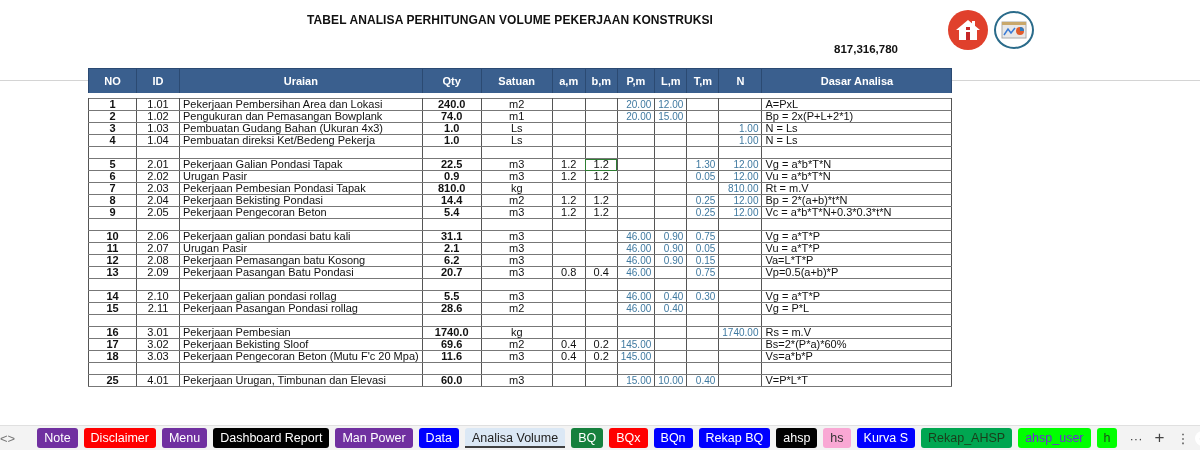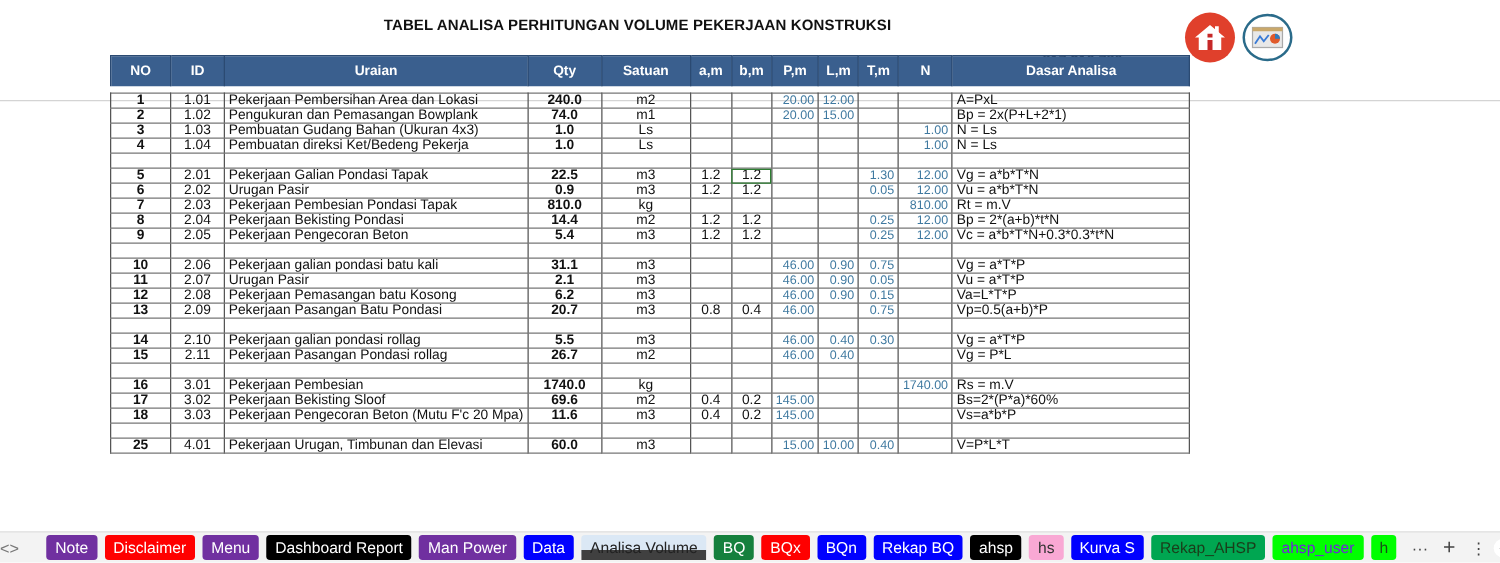--- a/index.html
+++ b/index.html
@@ -3,34 +3,34 @@
 <meta charset="utf-8">
 <style>
   * { box-sizing: border-box; margin: 0; padding: 0; }
   html, body { width: 1200px; height: 450px; overflow: hidden; background: #ffffff; font-family: "Liberation Sans", sans-serif; }
   #sheet { position: absolute; left: 0; top: 0; width: 1200px; height: 425px; overflow: hidden; background: #fff; }
   .title { position: absolute; left: 0; width: 1020px; top: 13px; text-align: center; font-weight: bold; font-size: 12px; color: #111; letter-spacing: 0.1px; }
   .total { position: absolute; right: 302px; top: 43px; font-weight: bold; font-size: 11.5px; color: #111; margin-left: 44px; }
   .home-btn { position: absolute; left: 948px; top: 10px; width: 40px; height: 40px; border-radius: 50%; background: #e0402c; display: flex; align-items: center; justify-content: center; cursor: pointer; }
   .dash-btn { position: absolute; left: 994px; top: 11px; width: 40px; height: 38px; border-radius: 50%; border: 2px solid #2a6b8a; background: #fff; display: flex; align-items: center; justify-content: center; cursor: pointer; }
   .freeze-line { position: absolute; left: 0; top: 80px; width: 1200px; height: 1px; background: #d4d4d4; }
-  table.grid { position: absolute; left: 88px; top: 44px; border-collapse: collapse; table-layout: fixed; font-size: 11px; color: #111; padding-left: 15px; }
+  table.grid { position: absolute; left: 88px; top: 68px; border-collapse: collapse; table-layout: fixed; font-size: 11px; color: #111; padding-left: 15px; }
   table.grid th { background: #3a5f8e; color: #fff; font-weight: bold; height: 24px; font-size: 11px; border-left: 1px solid #2b4a72; border-right: 1px solid #2b4a72; border-top: 1px solid #2b4a72; }
   table.grid tr.gap-head td { height: 6px; border: none; }
   table.grid td { height: 11.6px; line-height: 11px; padding: 0 3px; border-left: 1px solid #555; border-right: 1px solid #555; white-space: nowrap; overflow: hidden; }
   table.grid tr.data-row td { border-top: 1px solid #777; border-bottom: 1px solid #777; }
   table.grid tr.blank-row td { border-top: 1px solid #777; border-bottom: 1px solid #777; height: 12px; }
   td.c { text-align: center; }
   td.b { font-weight: bold; }
   td.blue { color: #3f79a0; font-size: 10px; text-align: right; }
   td.sel { outline: 1px solid #2e7d32; outline-offset: -1px; }
   #tabbar { position: absolute; left: 0; top: 425px; width: 1200px; height: 25px; background: #f3f3f3; border-top: 1px solid #e0e0e0; display: flex; align-items: center; font-size: 12.5px; }
   .nav-arrow { width: 22px; text-align: center; color: #777; font-size: 13px; cursor: pointer; }
   .tab { height: 20px; line-height: 20px; padding: 0 7px; margin-right: 6px; border-radius: 3px; color: #fff; cursor: pointer; white-space: nowrap; }
-  .tab.active { background: #dbe8f5; color: #222; border-bottom: 8px solid #404040; border-radius: 3px 3px 0 0; }
+  .tab.active { background: #dbe8f5; color: #222; border-bottom: 2px solid #404040; border-radius: 3px 3px 0 0; }
   .tab-tools { display: flex; align-items: center; gap: 12px; margin-left: 6px; color: #444; font-size: 13px; }
   .scroll-mini { display: flex; align-items: center; gap: 3px; margin-left: 6px; background: #fff; padding: 3px 4px; border-radius: 8px; }
   .tri { font-size: 8px; color: #777; }
 </style>
 </head>
 <body>
 
 <div id="sheet">
   <div class="title">TABEL ANALISA PERHITUNGAN VOLUME PEKERJAAN KONSTRUKSI</div>
   <div class="total">817,316,780</div>
@@ -325,21 +325,21 @@
           <td class="blue">46.00</td>
           <td class="blue">0.40</td>
           <td class="blue">0.30</td>
           <td class="blue"></td>
           <td class="">Vg = a*T*P</td>
         </tr>
         <tr class="data-row">
           <td class="c b">15</td>
           <td class="c">2.11</td>
           <td class="">Pekerjaan Pasangan Pondasi rollag</td>
-          <td class="c b">26.7</td>
+          <td class="c b">28.6</td>
           <td class="c">m2</td>
           <td class="c"></td>
           <td class="c"></td>
           <td class="blue">46.00</td>
           <td class="blue">0.40</td>
           <td class="blue"></td>
           <td class="blue"></td>
           <td class="">Vg = P*L</td>
         </tr>
         <tr class="blank-row">

